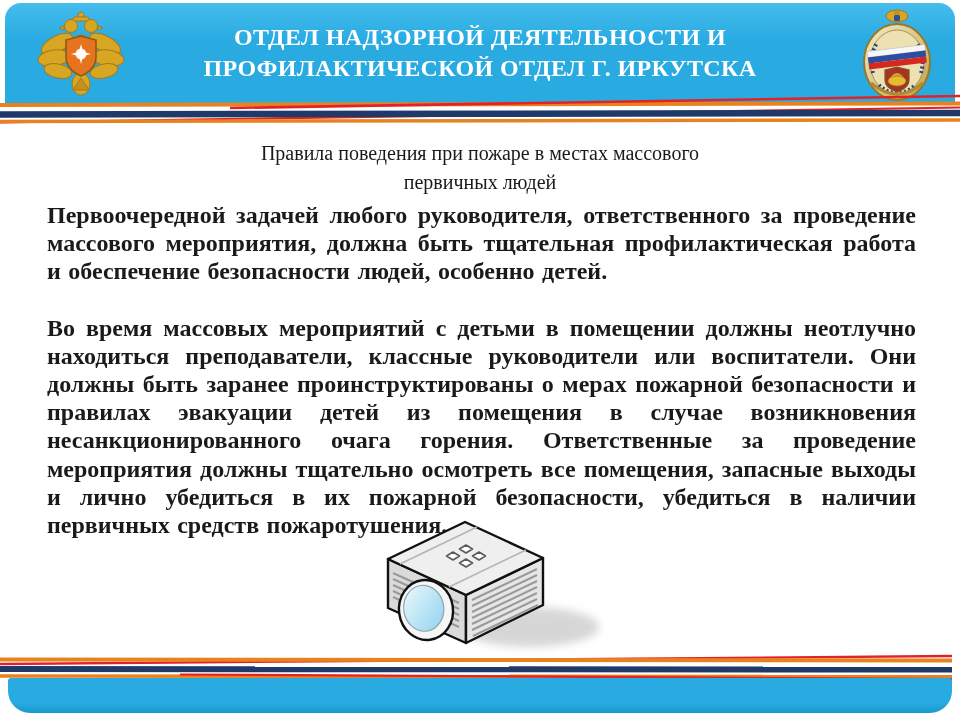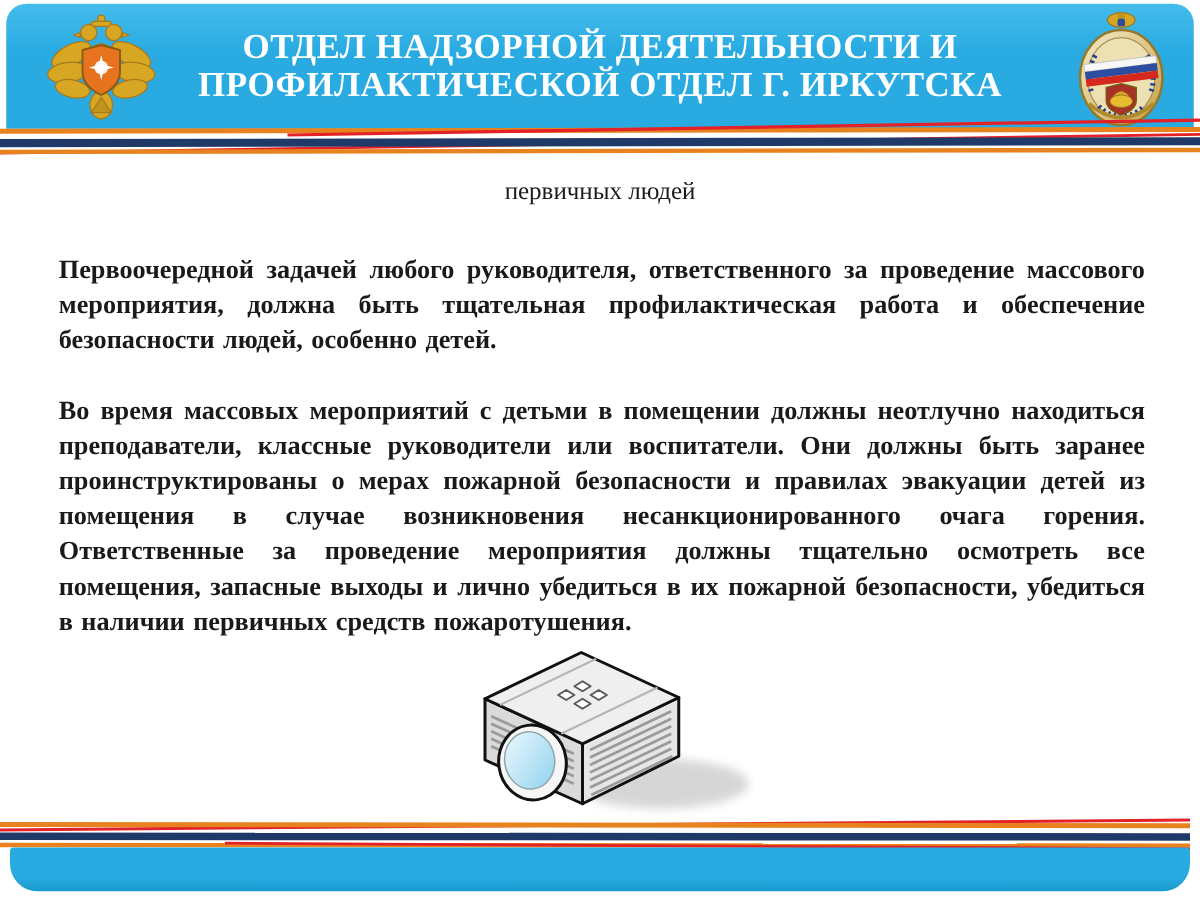--- a/index.html
+++ b/index.html
@@ -12,35 +12,35 @@
          font-family:"Liberation Serif","DejaVu Serif",serif;}
 
   
   .header{position:absolute;left:5px;top:3px;width:950px;height:100px;
           background:linear-gradient(180deg,var(--header-blue-light) 0%,var(--header-blue) 38%,var(--header-blue) 100%);
           border-radius:16px 16px 0 0;}
   .emblem-left{position:absolute;left:30px;top:5px;width:92px;height:92px;}
   .emblem-right{position:absolute;right:16px;top:4px;width:84px;height:96px;}
   .header-title{position:absolute;left:140px;right:140px;top:0;height:100px;
                 display:flex;flex-direction:column;justify-content:center;align-items:center;
-                color:var(--header-text);font-weight:700;font-size:28px;line-height:31px;
+                color:var(--header-text);font-weight:700;font-size:24px;line-height:31px;
                 letter-spacing:.4px;text-align:center;}
 
   
   .stripes-top{position:absolute;left:0;top:99px;width:960px;height:26px;overflow:visible;}
   .stripes-bottom{position:absolute;left:0;top:656px;width:952px;height:24px;overflow:visible;}
   .s-orange{stroke:var(--stripe-orange);fill:none;}
   .s-navy{stroke:var(--stripe-navy);fill:none;}
   .s-red{stroke:var(--stripe-red);fill:none;}
 
   
   .doc-title{position:absolute;left:0;top:139px;width:960px;text-align:center;
              color:var(--text-black);font-size:20px;line-height:29px;font-weight:400;}
   .body-text{position:absolute;left:47px;top:201px;width:869px;
-             color:var(--text-black);font-size:21px;line-height:28.2px;font-weight:700;
+             color:var(--text-black);font-size:24px;line-height:28.2px;font-weight:700;
              text-align:justify;word-spacing:1.5px;}
   .para{margin:0;}
   .para-gap{margin-bottom:28px;}
 
   
   .projector{position:absolute;left:366px;top:511px;width:238px;height:150px;}
 
   
   .footer{position:absolute;left:8px;top:678px;width:944px;height:35px;
           background:linear-gradient(180deg,var(--header-blue) 0%,var(--header-blue) 70%,#1899CE 100%);
@@ -125,20 +125,21 @@
 
   <svg class="stripes-top" viewBox="0 0 960 26" preserveAspectRatio="none" xmlns="http://www.w3.org/2000/svg">
     <path class="s-red" d="M0,23.5 L960,8.5" stroke-width="2.2"></path>
     <path class="s-navy" d="M0,15.5 L960,14" stroke-width="6.5"></path>
     <path class="s-orange" d="M0,22.5 L960,21" stroke-width="3.5"></path>
     <path class="s-orange" d="M0,6 L960,4.5" stroke-width="4"></path>
     <path class="s-red" d="M230,9 L960,-3" stroke-width="2.6"></path>
   </svg>
 
   <div class="doc-title">
+    <div>Правила поведения при пожаре в местах массового</div>
     <div>первичных людей</div>
   </div>
 
   <div class="body-text">
     <p class="para para-gap">Первоочередной задачей любого руководителя, ответственного за проведение массового мероприятия, должна быть тщательная профилактическая работа и обеспечение безопасности людей, особенно детей.</p>
     <p class="para">Во время массовых мероприятий с детьми в помещении должны неотлучно находиться преподаватели, классные руководители или воспитатели. Они должны быть заранее проинструктированы о мерах пожарной безопасности и правилах эвакуации детей из помещения в случае возникновения несанкционированного очага горения. Ответственные за проведение мероприятия должны тщательно осмотреть все помещения, запасные выходы и лично убедиться в их пожарной безопасности, убедиться в наличии первичных средств пожаротушения.</p>
   </div>
 
   <svg class="projector" viewBox="0 0 238 150" xmlns="http://www.w3.org/2000/svg">
     <defs>

